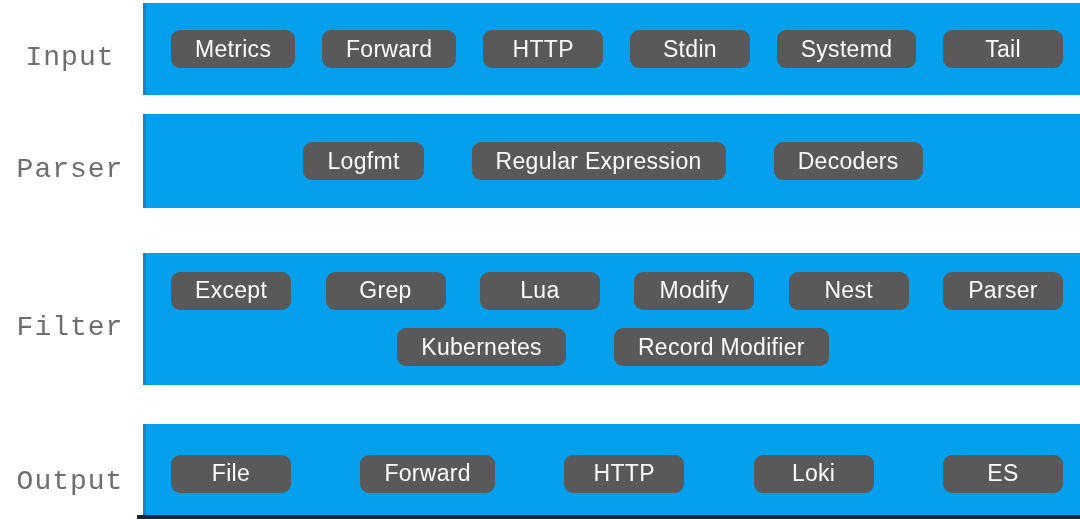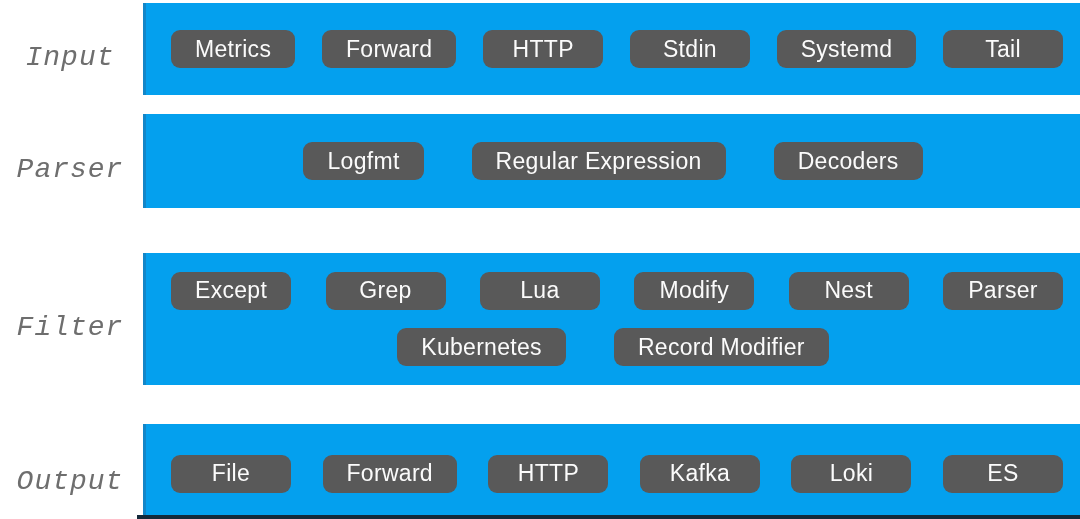--- a/index.html
+++ b/index.html
@@ -21,21 +21,21 @@
   }
   .row{position:absolute;left:0;right:0;}
   .row--input {top:3px;  height:92px;}
   .row--parser{top:114px;height:94px;}
   .row--filter{top:253px;height:132px;}
   .row--output{top:424px;height:99px;}
   .row-label{
     position:absolute;left:0;top:16px;bottom:0;width:140px;
     display:flex;align-items:center;justify-content:center;
     font-family:"Liberation Mono","DejaVu Sans Mono",monospace;
-    font-size:28px;letter-spacing:1px;color:var(--label);font-style:italic;
+    font-size:28px;letter-spacing:1px;color:var(--label);
   }
   .band{
     position:absolute;left:143px;right:0;top:0;bottom:0;
     background:var(--blue);
     border-left:3px solid var(--edge);
     display:flex;flex-direction:column;justify-content:space-evenly;
     box-sizing:border-box;
   }
   .chip-line{display:flex;align-items:center;}
   .chip-line.spread{justify-content:space-between;padding:0 17px 0 25px;}
@@ -98,21 +98,20 @@
           </div>
         </div>
       </div>
       <div class="row row--output">
         <div class="row-label">Output</div>
         <div class="band">
           <div class="chip-line spread">
             <div class="chip">File</div>
             <div class="chip">Forward</div>
             <div class="chip">HTTP</div>
-            <div class="chip">Kafka</div>
             <div class="chip">Loki</div>
             <div class="chip">ES</div>
           </div>
         </div>
       </div>
     </div>
   <div class="bottom-strip"></div>
 </div>
 
 </body></html>

